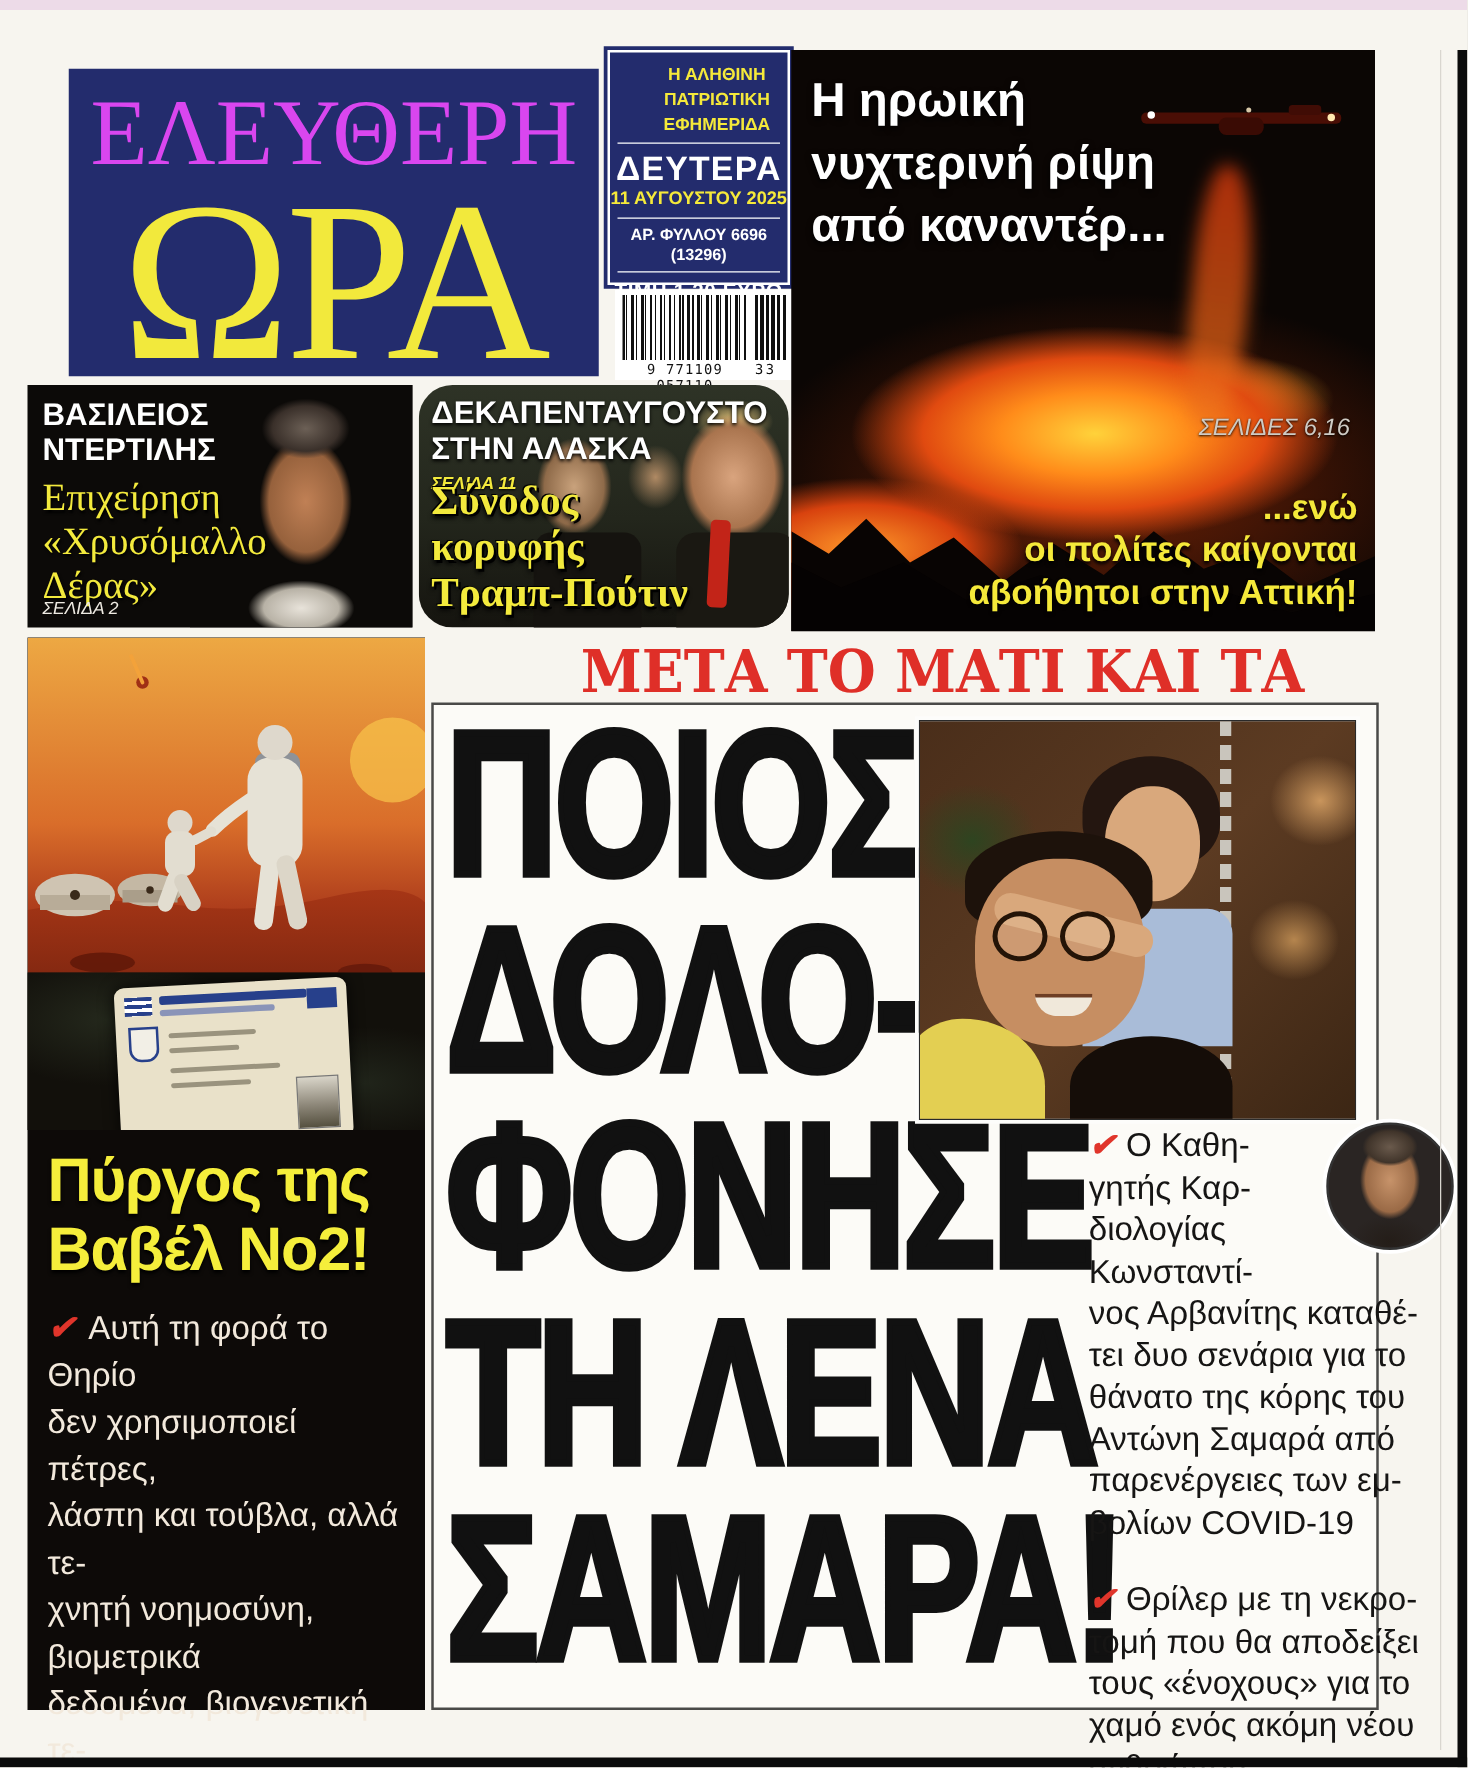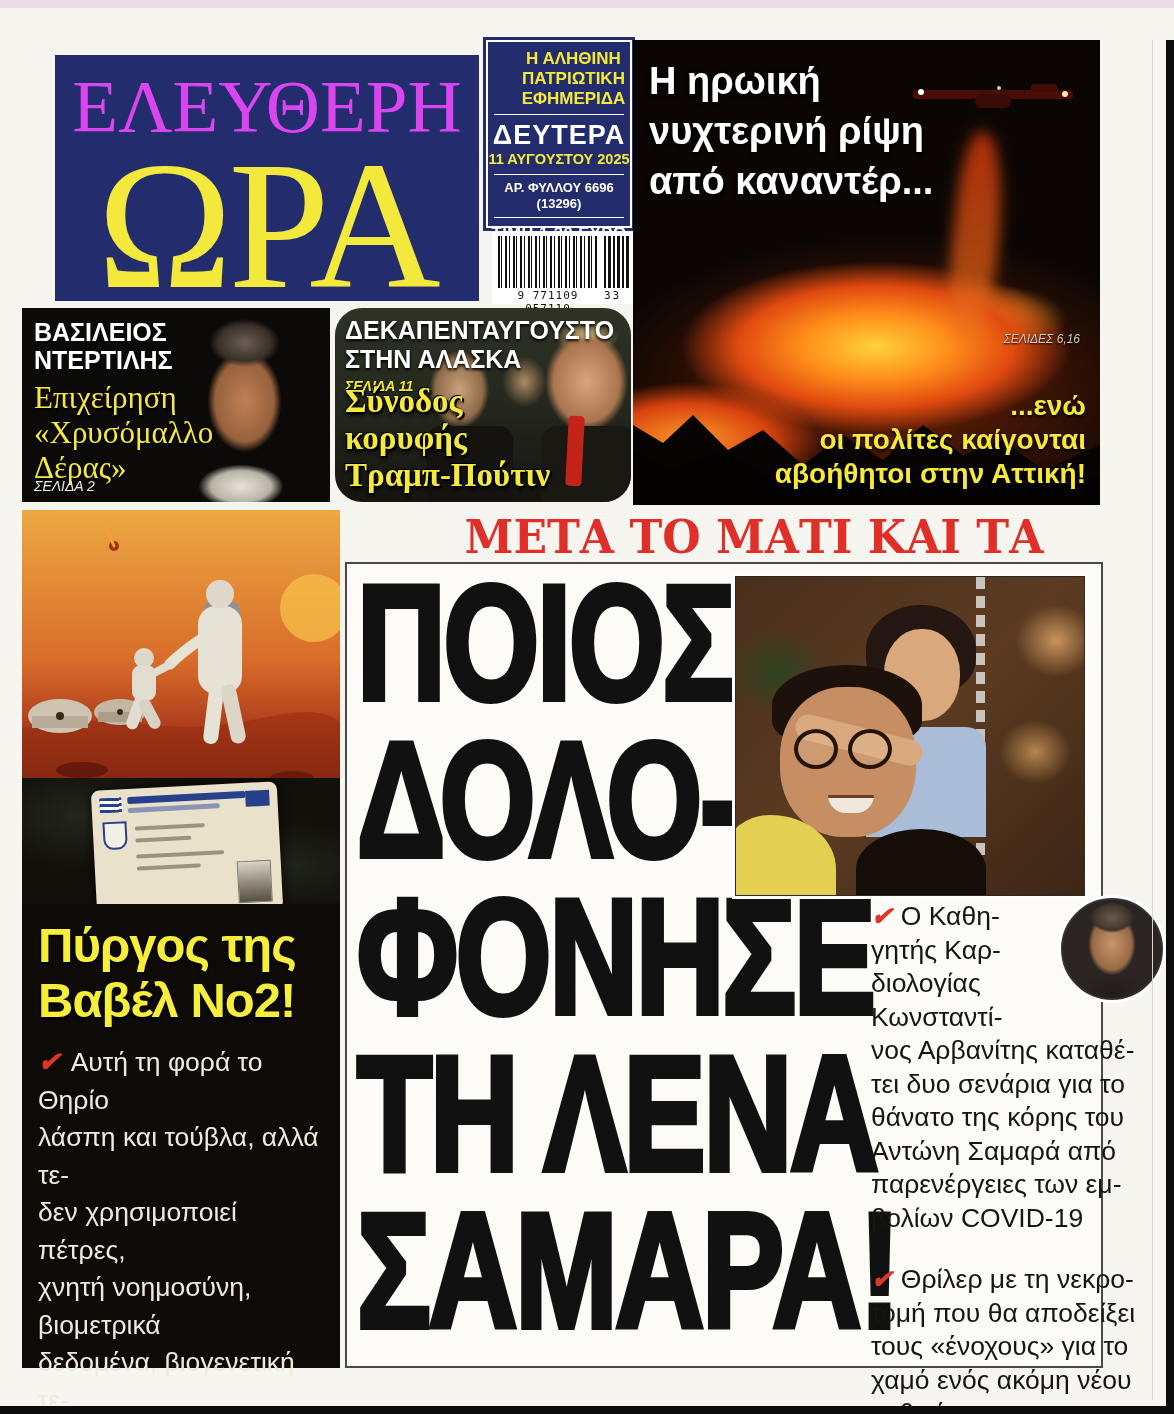--- a/index.html
+++ b/index.html
@@ -19,21 +19,21 @@
   .masthead { position:absolute; left:55px; top:55px; width:424px; height:246px;
     background:#232c6d; text-align:center; }
   .masthead .t1 { font-family:"Liberation Serif", serif; color:#d946ef;
     font-size:75px; line-height:80px; margin-top:12px; letter-spacing:0px; white-space:nowrap; }
   .masthead .t2 { font-family:"Liberation Serif", serif; color:#f2e93c;
     font-size:182px; line-height:150px; margin-top:4px; letter-spacing:-4px; }
 
   .infobox { position:absolute; left:486px; top:40px; width:146px; height:188px;
     background:#232c6d; border:2px solid #ffffff; box-shadow:0 0 0 3px #232c6d;
     text-align:center; padding-top:7px; }
-  .infobox .tagline { color:#f5e93a; font-weight:bold; font-size:17px; line-height:20px;margin-left:29px; }
+  .infobox .tagline { color:#f5e93a; font-weight:bold; font-size:14px; line-height:20px;margin-left:29px; }
   .infobox .sep { height:1px; background:#ffffff; margin:5px 6px; }
   .infobox .day { color:#ffffff; font-size:27px; font-weight:bold; letter-spacing:1px; line-height:30px; }
   .infobox .date { color:#f5e93a; font-size:14.5px; font-weight:bold; line-height:19px; }
   .infobox .issue { color:#ffffff; font-size:13px; font-weight:bold; line-height:16px; }
   .infobox .price { color:#ffffff; font-size:16.5px; font-weight:bold; line-height:20px; letter-spacing:.5px; }
 
   .barcode { position:absolute; left:492px; top:232px; width:142px; height:72px; background:#fff; }
   .barcode .bars-main { position:absolute; left:6px; top:4px; width:100px; height:52px;
     background:repeating-linear-gradient(90deg,#101010 0 2px,#fff 2px 3px,#101010 3px 4px,#fff 4px 7px,#101010 7px 9px,#fff 9px 11px,#101010 11px 12px,#fff 12px 15px); }
   .barcode .bars-addon { position:absolute; left:112px; top:4px; width:26px; height:52px;
@@ -51,21 +51,21 @@
       radial-gradient(ellipse 120px 50px at 75% 60%, #ffb02a 0%, rgba(200,60,10,0) 70%),
       radial-gradient(ellipse 420px 220px at 55% 75%, #6e2106 0%, rgba(30,8,3,0) 70%),
       #0b0604; }
   .fire .trail { position:absolute; left:320px; top:92px; width:46px; height:210px;
     background:linear-gradient(180deg, rgba(190,50,10,.9), rgba(220,90,20,.75) 60%, rgba(240,120,30,.6));
     border-radius:40% 60% 50% 50%; filter:blur(7px); transform:rotate(6deg); }
   .fire .ridge { position:absolute; left:0; bottom:0; width:100%; height:150px; }
   .fire-headline { position:absolute; left:16px; top:16px; color:#fff; font-weight:bold;
     font-size:38px; line-height:50px; text-shadow:0 2px 5px #000; }
   .fire-pages { position:absolute; right:20px; top:292px; color:#cfcbc4; font-style:italic;
-    font-size:12px; text-shadow:0 1px 2px #000;text-align:center; }
+    font-size:19px; text-shadow:0 1px 2px #000;text-align:center; }
   .fire-sub { position:absolute; right:14px; bottom:14px; text-align:right; color:#f5e93a;
     font-weight:bold; font-size:28px; line-height:34px; text-shadow:0 2px 3px #000; }
 
   
   .ntertilis { position:absolute; left:22px; top:308px; width:308px; height:194px;
     background:#0c0a08; overflow:hidden; }
   .nt-photo { position:absolute; right:0; top:0; width:178px; height:194px;
     background:
       radial-gradient(ellipse 44px 30px at 52% 18%, #6c6056 0%, #3a302a 60%, rgba(10,8,6,0) 80%),
       radial-gradient(ellipse 42px 58px at 52% 48%, #c08055 0%, #96613c 70%, rgba(10,8,6,0) 88%),
@@ -328,22 +328,22 @@
         <div class="photo"></div>
       </div>
     </div>
     <div class="babel">
       <div class="babel-title">
         <div>Πύργος της</div>
         <div>Βαβέλ Νο2!</div>
       </div>
       <div class="babel-body">
         <div><span class="check">✔</span><span>Αυτή τη φορά το Θηρίο</span></div>
+        <div>δεν χρησιμοποιεί πέτρες,</div>
         <div>λάσπη και τούβλα, αλλά τε-</div>
-        <div>δεν χρησιμοποιεί πέτρες,</div>
         <div>χνητή νοημοσύνη, βιομετρικά</div>
         <div>δεδομένα, βιογενετική τε-</div>
 
       </div>
     </div>
   </div>
 
   <div class="mainbox">
     <div class="headline">
       <div class="h-line">ΠΟΙΟΣ</div>

